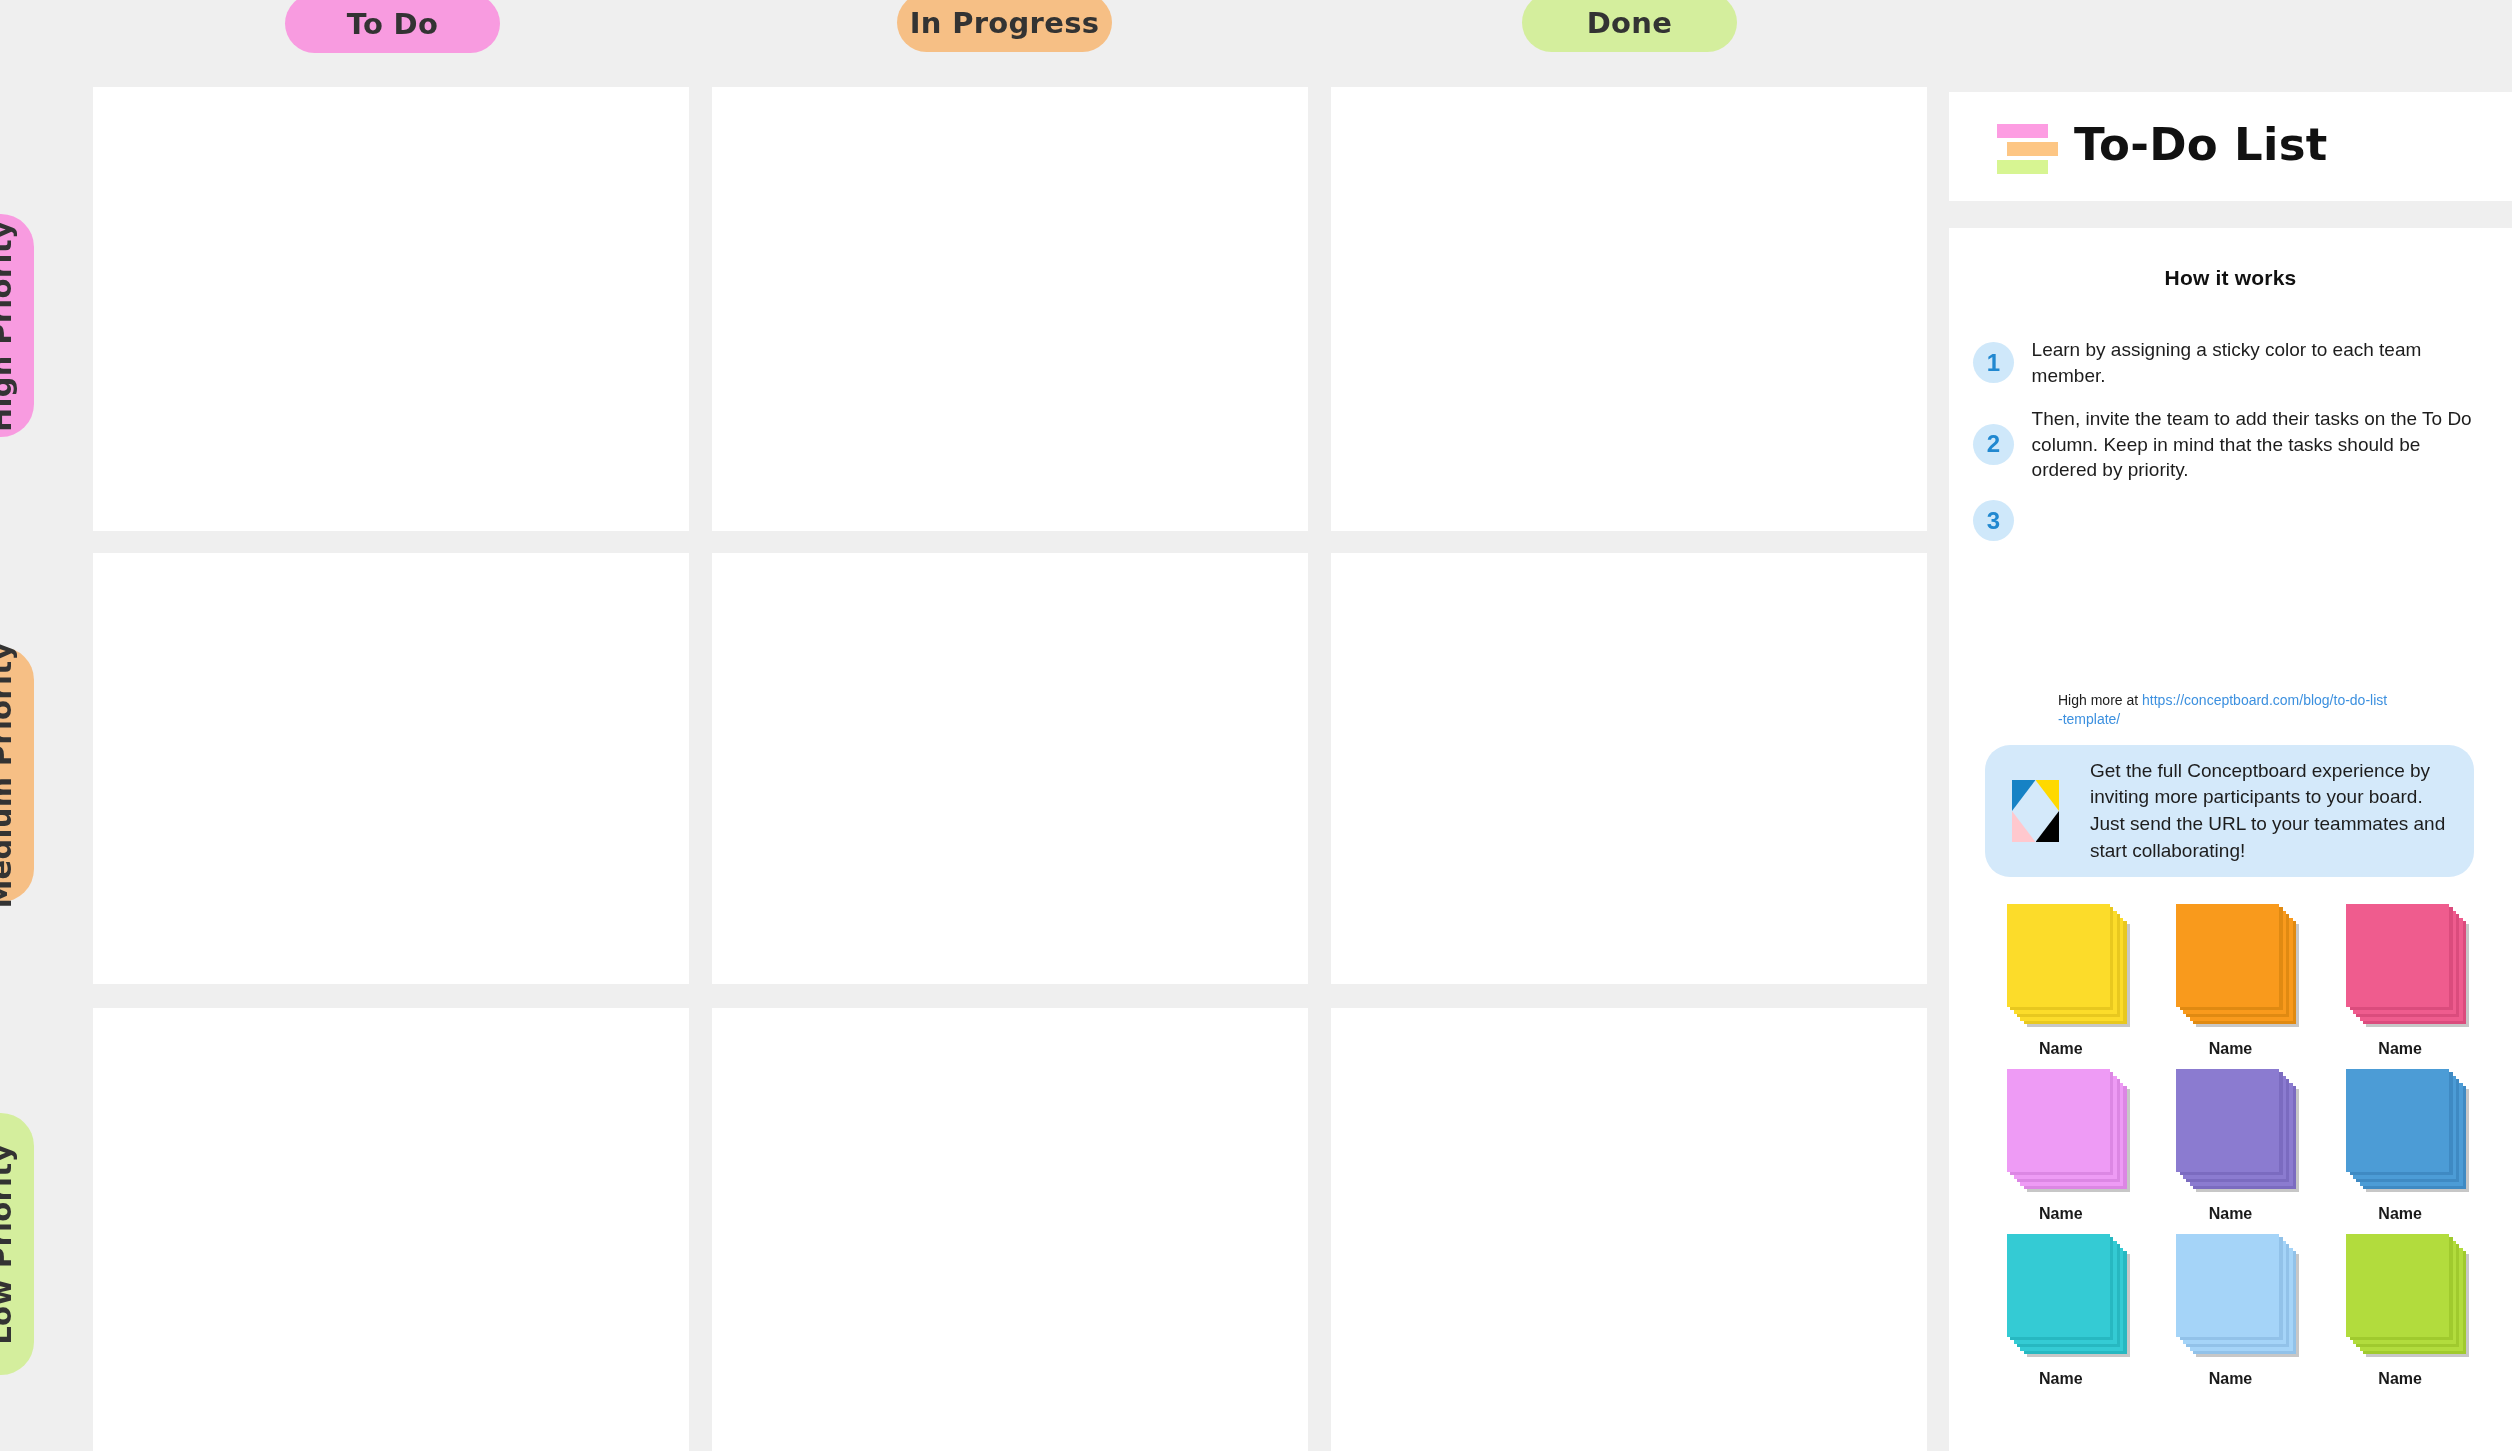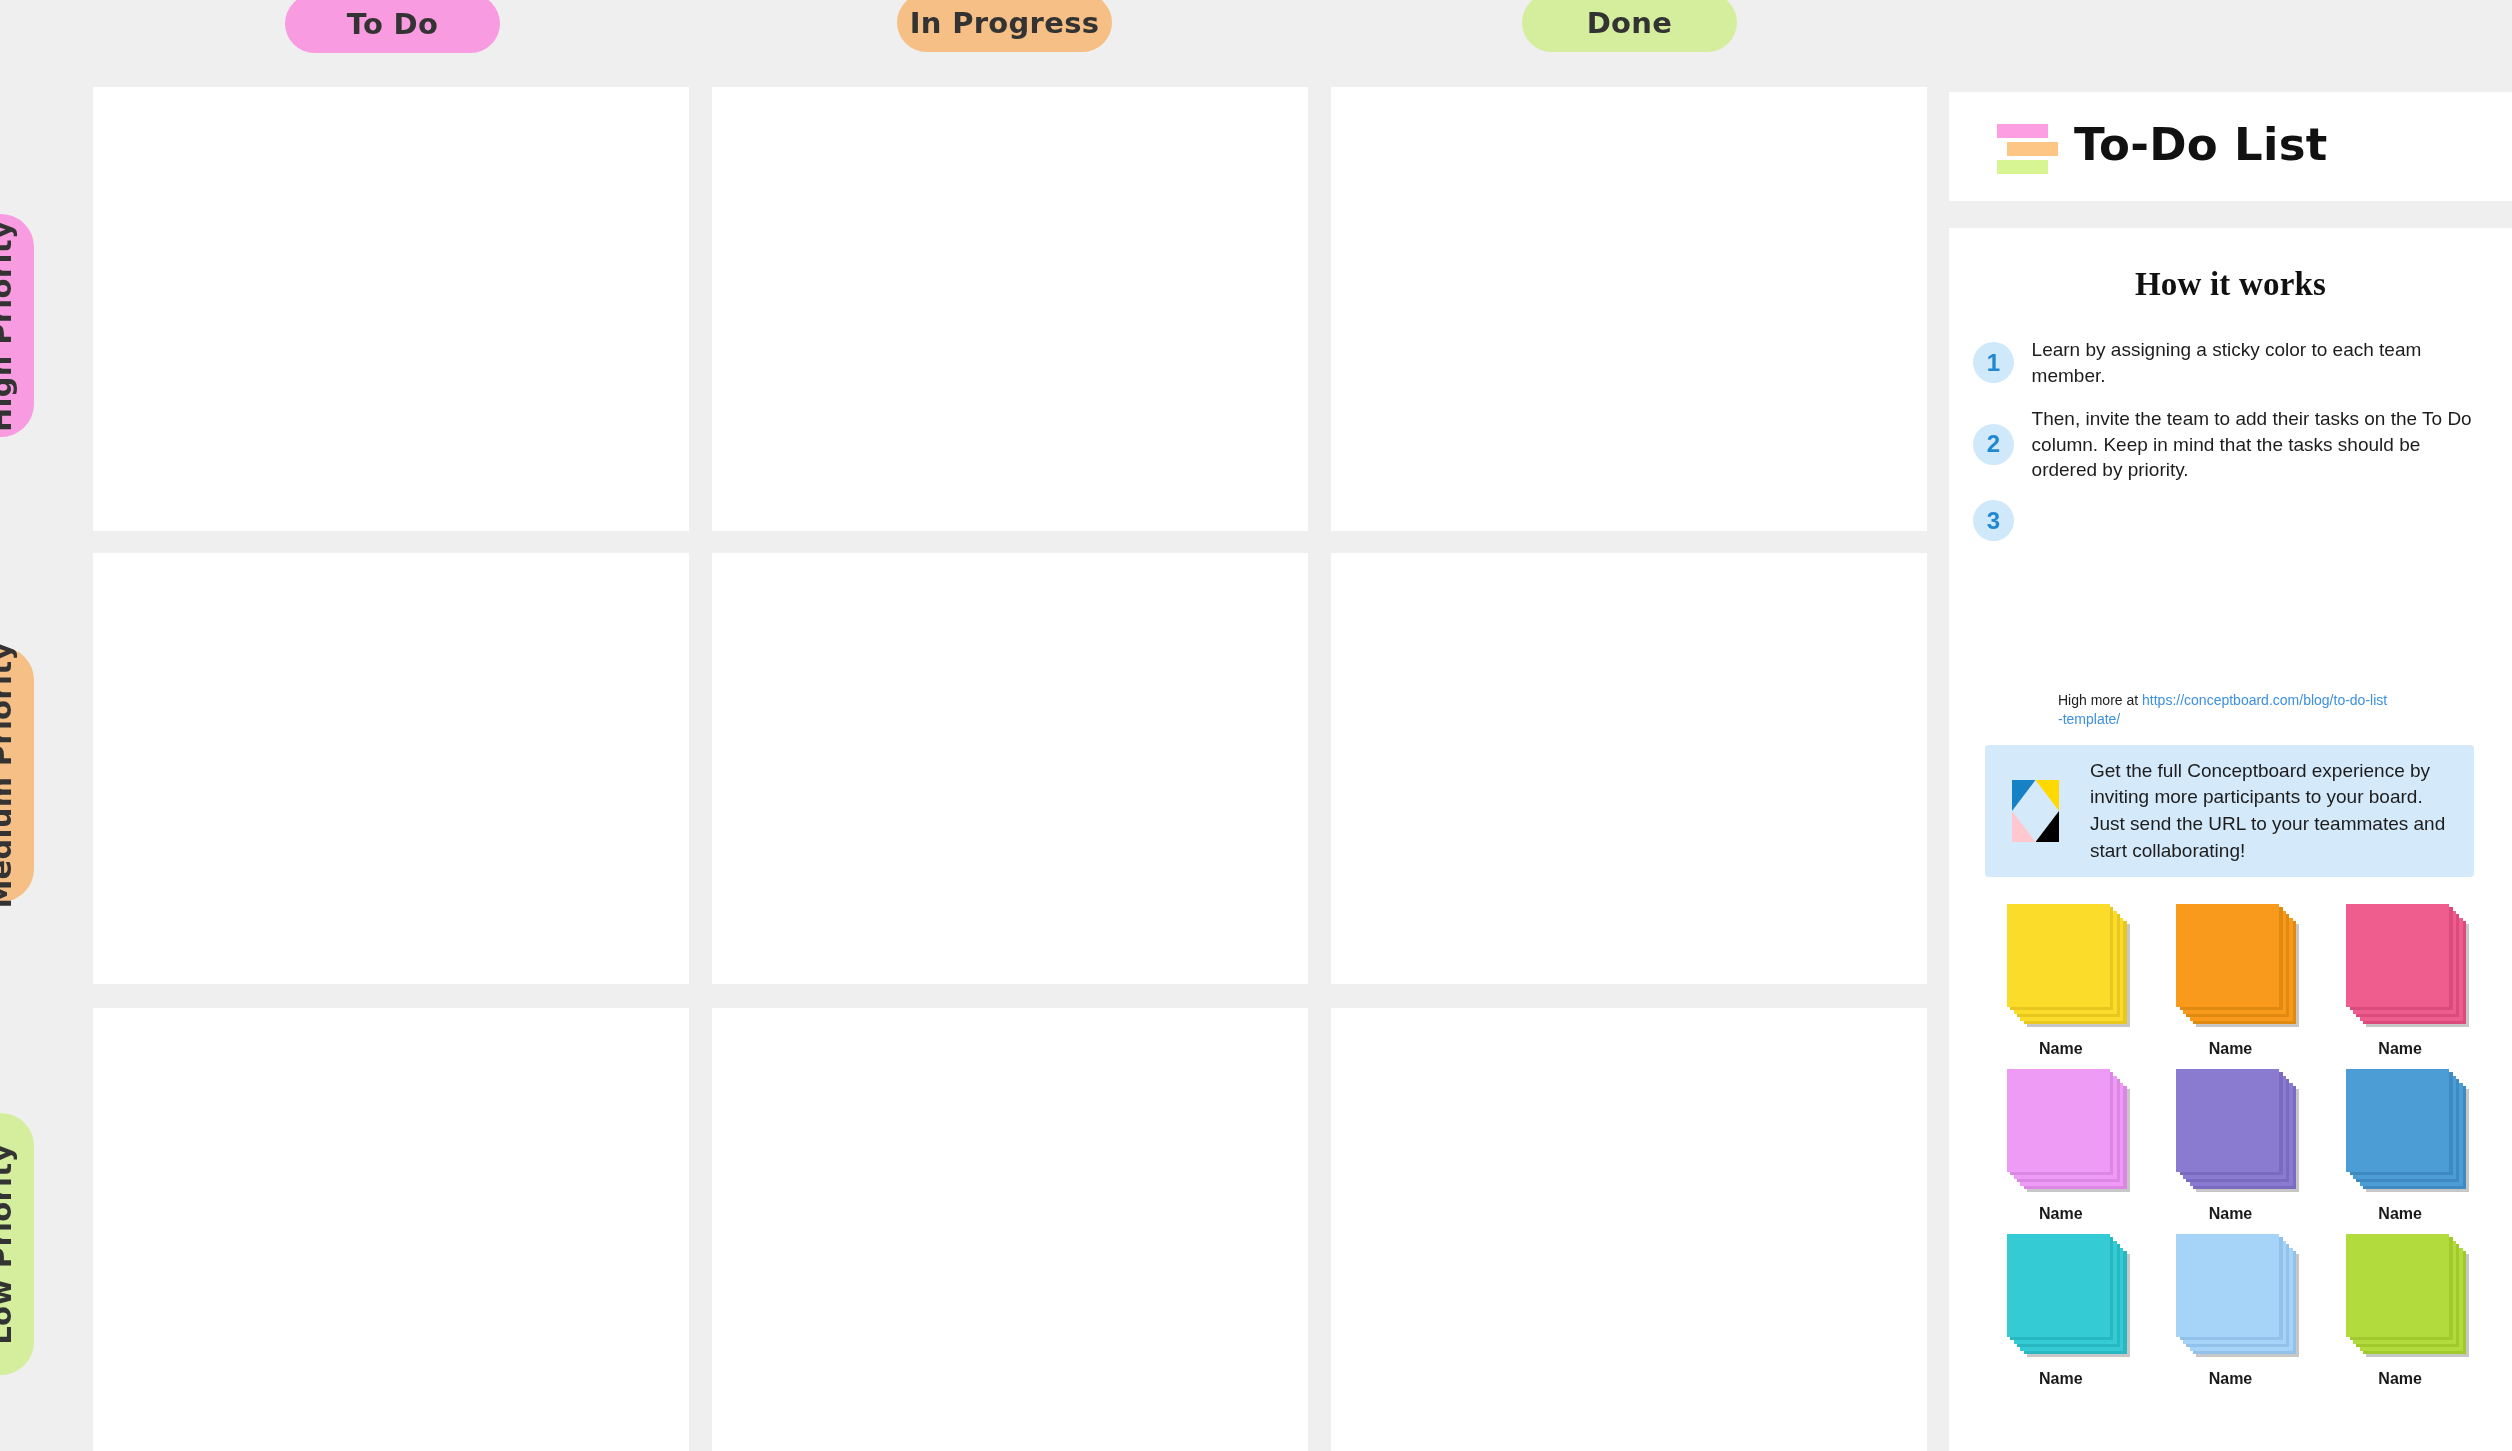--- a/index.html
+++ b/index.html
@@ -122,23 +122,23 @@
   .hiw-wrap {
     position: absolute;
     left: 0;
     top: 38px;
     width: 563px;
     text-align: center;
   }
   .hiw {
     position: relative;
     display: inline-block;
-    font-family: Liberation Serif, serif;
-    font-weight: bold;
-    font-size: 33px;
+    font-family: Liberation Sans, sans-serif;
+    font-weight: bold;
+    font-size: 21px;
     color: #111111;
     padding: 0 8px;
     letter-spacing: 0.2px;
   }
   .hiw::before {
     content: "";
     position: absolute;
     left: 0;
     right: 0;
     bottom: -4.7px;
@@ -203,21 +203,21 @@
   }
 
   
   .promo {
     position: absolute;
     left: 36px;
     top: 517px;
     width: 489px;
     height: 132px;
     background: #D4E9FA;
-    border-radius: 4px;
+    border-radius: 25px;
     display: flex;
     align-items: center;
     padding: 0 27px;
   }
   .cb-logo {
     position: relative;
     flex: 0 0 auto;
     width: 47px;
     height: 62px;
     margin-right: 31px;

